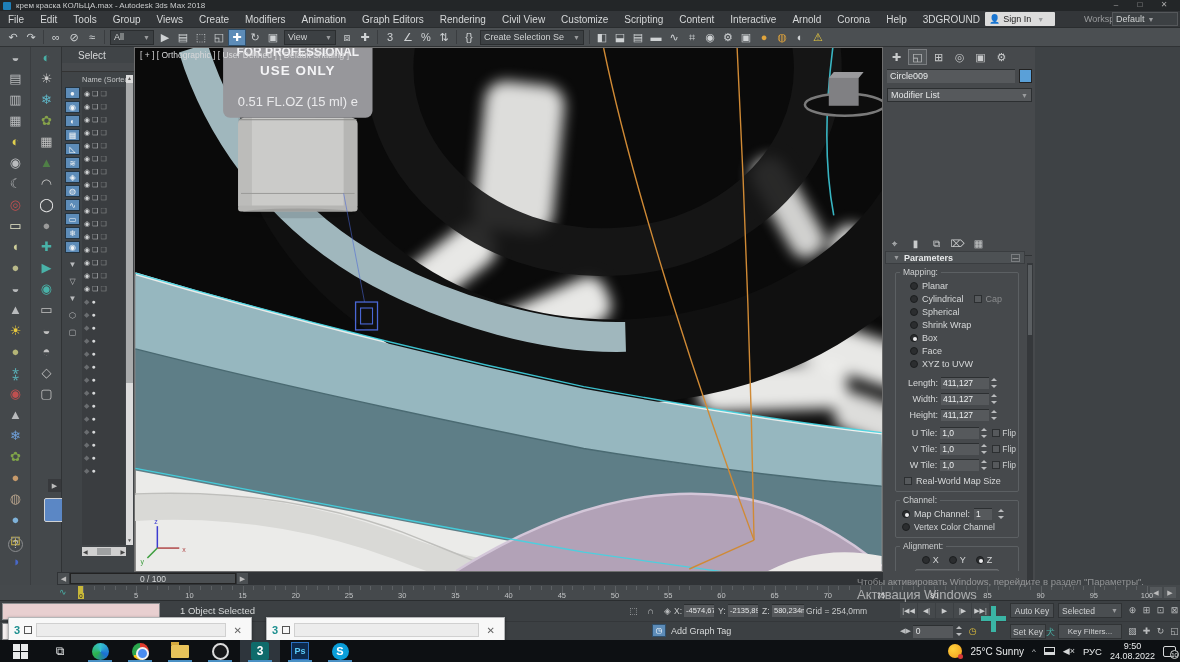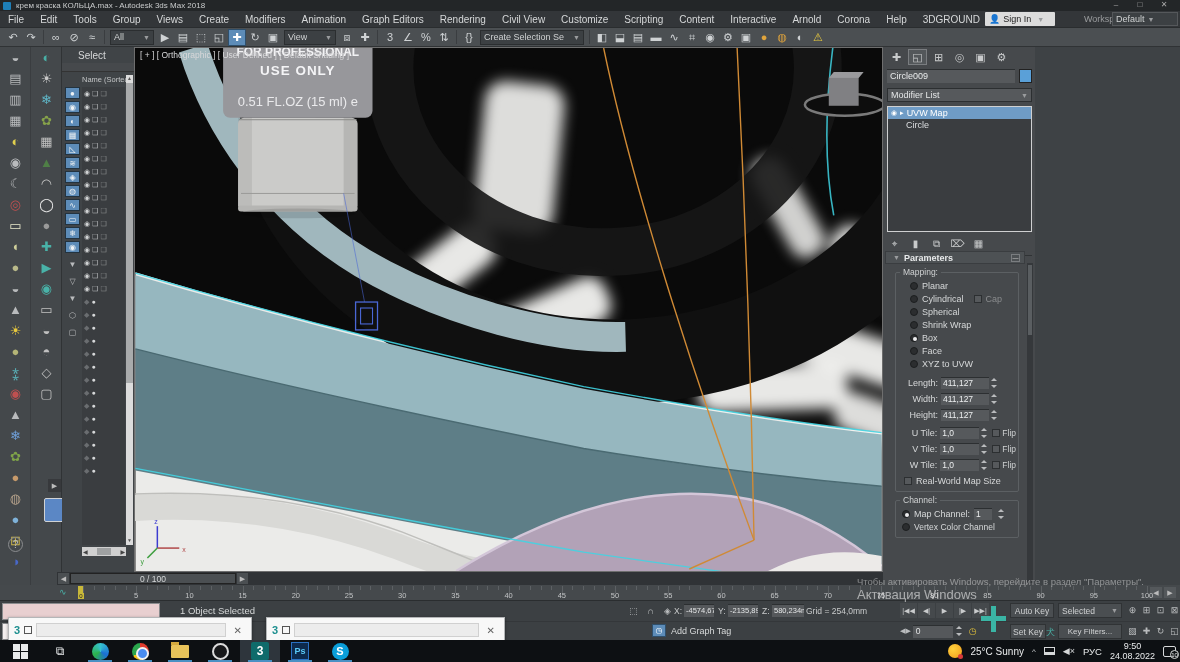--- a/index.html
+++ b/index.html
@@ -628,31 +628,20 @@
         <div class="cptab">◎</div>
         <div class="cptab">▣</div>
         <div class="cptab">⚙</div>
       </div>
     <div id="cp-name">Circle009</div>
     <div id="cp-swatch"></div>
     <div id="cp-modlist">
       <span>Modifier List</span>
       <span class="caret">▼</span>
     </div>
-    <div id="cp-stack">
-        <div class="stackrow sel">
-          <div style="font-size: 7px;">◉</div>
-          <div style="font-size: 7px;">▸</div>
-          <div>UVW Map</div>
-        </div>
-        <div class="stackrow">
-          <div class="ind"></div>
-          <div>Circle</div>
-        </div>
-      </div>
     <div id="cp-stacktools">
         <div class="stool">⌖</div>
         <div class="stool">▮</div>
         <div class="stool">⧉</div>
         <div class="stool">⌦</div>
         <div class="stool">▦</div>
       </div>
     <div id="cp-split"></div>
     <div id="cp-splithandle"></div>
     <div id="rollout">
@@ -766,20 +755,41 @@
           <span class="nfield" style="width:18px">1</span>
           <span class="spin">
               <i class="up"></i>
               <i class="dn"></i>
             </span>
         </div>
         <div class="radiorow" style="padding-left:4px">
           <span class="radio"></span>
           <span style="font-size:8.5px">Vertex Color Channel</span>
         </div>
+      </div>
+      <div class="group">
+        <span class="legend">Alignment:</span>
+        <div id="axes-row" style="display:flex;justify-content:center;gap:10px;height:13px;align-items:center">
+            <div style="display: flex; align-items: center; gap: 3px; font-size: 9px; color: rgb(214, 216, 217);">
+              <div class="radio"></div>
+              <div>X</div>
+            </div>
+            <div style="display: flex; align-items: center; gap: 3px; font-size: 9px; color: rgb(214, 216, 217);">
+              <div class="radio"></div>
+              <div>Y</div>
+            </div>
+            <div style="display: flex; align-items: center; gap: 3px; font-size: 9px; color: rgb(214, 216, 217);">
+              <div class="radio sel"></div>
+              <div>Z</div>
+            </div>
+          </div>
+        <div style="display:flex;justify-content:center;margin-top:3px">
+          <div class="cbtn" style="width:84px;height:13px;line-height:12px">Manipulate</div>
+        </div>
+
       </div>
     </div>
     <div id="params-scrollbar">
       <div id="params-thumb"></div>
     </div>
   </div>
 
   <div id="timeslider">
     <div id="ts-left">◀</div>
     <div id="ts-bubble">0 / 100</div>

